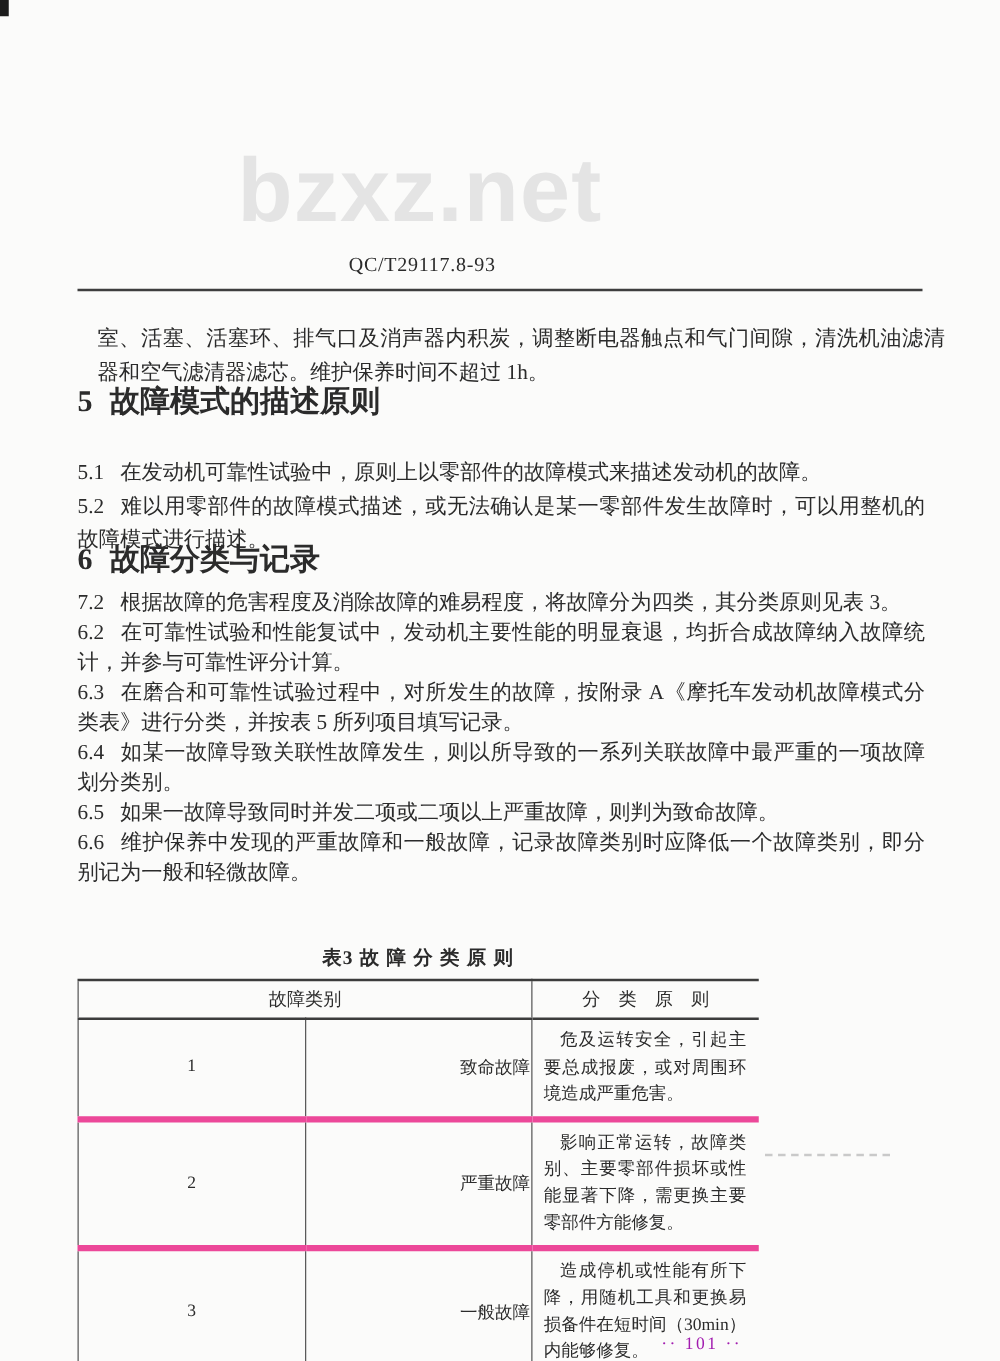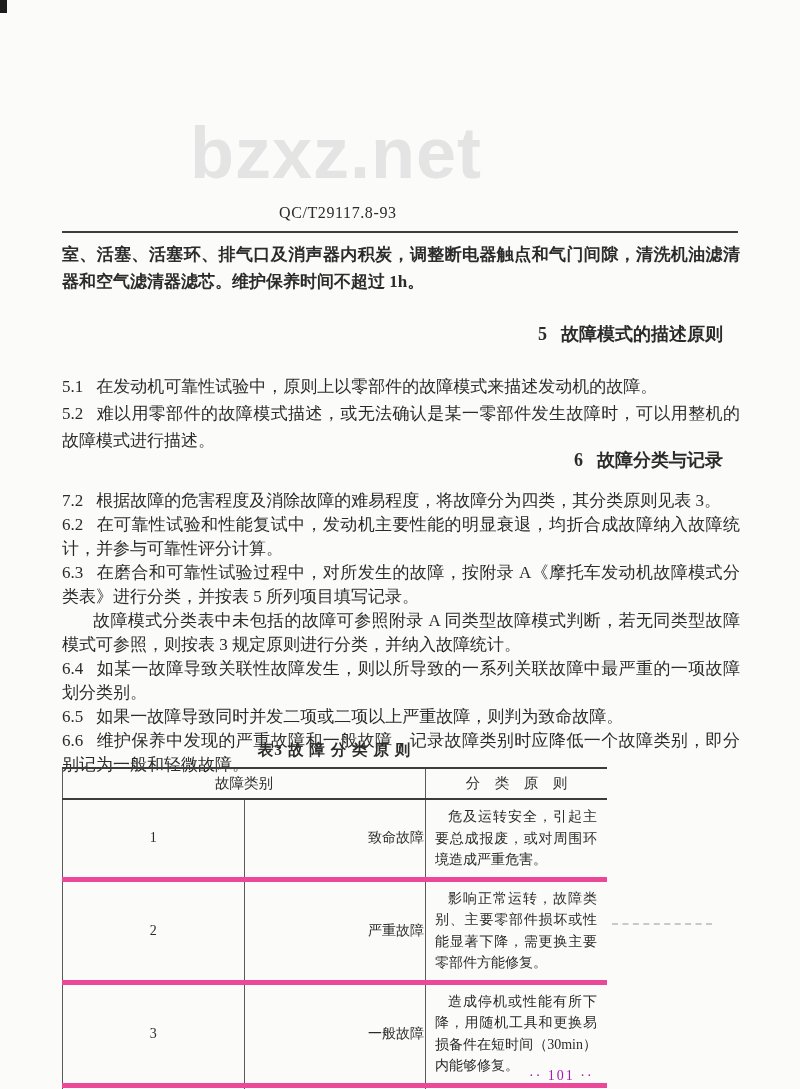--- a/index.html
+++ b/index.html
@@ -13,36 +13,36 @@
   .corner-mark{position:absolute;left:0;top:0;width:7px;height:13px;background:#1c1c1c;}
   .watermark{
     position:absolute;left:190px;top:112px;
     font-family:"Liberation Sans","DejaVu Sans",sans-serif;
     font-weight:bold;font-size:72px;letter-spacing:1px;color:#e4e4e4;
     user-select:none;
   }
   .std-number{position:absolute;left:279px;top:204px;font-size:16px;letter-spacing:.6px;}
   .header-rule{position:absolute;left:62px;top:231px;width:676px;height:2px;background:#3e3e3e;}
   .intro{
-    position:absolute;left:62px;top:241px;width:678px;margin:0;
-    font-size:17px;line-height:27px;text-align:justify;font-weight:bold;
+    position:absolute;left:62px;top:241px;width:678px;margin:16px;
+    font-size:17px;line-height:27px;text-align:justify;
   }
   .section{position:absolute;left:62px;width:678px;}
   .sec5{top:305px;}
   .sec6{top:431px;}
-  .sec-heading{margin:17px;font-size:18px;font-weight:bold;text-align:right;}
+  .sec-heading{margin:0;font-size:24px;font-weight:bold;}
   .sec-heading .hnum{margin-right:14px;}
   .clauses{margin-top:27px;}
   .sec6 .clauses{margin-top:7px;}
   .clause{margin:0;font-size:17px;line-height:27px;text-align:justify;}
   .sec6 .clause{line-height:24px;}
   .cnum{margin-right:13px;}
   .clause.cont{text-indent:31px;}
   .table-section{position:absolute;left:62px;top:740px;width:678px;}
-  .tbl-title{width:545px;margin:0 0 6px 0;text-align:center;font-weight:bold;
+  .tbl-title{width:545px;margin:16px 0 6px 0;text-align:center;font-weight:bold;
     font-size:15.5px;letter-spacing:1px;}
   table.t3{
     width:545px;border-collapse:collapse;table-layout:fixed;font-size:14px;
     border-top:2px solid #3c3c3c;border-bottom:2px solid #4f4f4f;border-left:1.5px solid #5a5a5a;
   }
   table.t3 th{font-weight:normal;font-size:14.5px;height:27px;border-bottom:2px solid #3c3c3c;}
   table.t3 th.h-cat{border-right:1.5px solid #5a5a5a;}
   table.t3 tbody td{border-bottom:5px solid #ec4899;vertical-align:middle;}
   table.t3 tbody tr:last-child td{border-bottom:2px solid #4f4f4f;}
   td.c-no{width:27px;text-align:center;border-right:1.5px solid #5a5a5a;}
@@ -73,21 +73,20 @@
         <p class="clause"><span class="cnum">5.2</span>难以用零部件的故障模式描述，或无法确认是某一零部件发生故障时，可以用整机的故障模式进行描述。</p>
       </div>
     </div>
 
   <div class="section sec6" id="sec6">
       <h3 class="sec-heading"><span class="hnum">6</span><span class="htitle">故障分类与记录</span></h3>
       <div class="clauses">
         <p class="clause"><span class="cnum">7.2</span>根据故障的危害程度及消除故障的难易程度，将故障分为四类，其分类原则见表 3。</p>
         <p class="clause"><span class="cnum">6.2</span>在可靠性试验和性能复试中，发动机主要性能的明显衰退，均折合成故障纳入故障统计，并参与可靠性评分计算。</p>
         <p class="clause"><span class="cnum">6.3</span>在磨合和可靠性试验过程中，对所发生的故障，按附录 A《摩托车发动机故障模式分类表》进行分类，并按表 5 所列项目填写记录。</p>
-        <p class="clause cont">故障模式分类表中未包括的故障可参照附录 A 同类型故障模式判断，若无同类型故障模式可参照，则按表 3 规定原则进行分类，并纳入故障统计。</p>
         <p class="clause"><span class="cnum">6.4</span>如某一故障导致关联性故障发生，则以所导致的一系列关联故障中最严重的一项故障划分类别。</p>
         <p class="clause"><span class="cnum">6.5</span>如果一故障导致同时并发二项或二项以上严重故障，则判为致命故障。</p>
         <p class="clause"><span class="cnum">6.6</span>维护保养中发现的严重故障和一般故障，记录故障类别时应降低一个故障类别，即分别记为一般和轻微故障。</p>
       </div>
     </div>
 
   <div class="table-section">
     <p class="tbl-title">表3  故 障 分 类 原 则</p>
     <table class="t3">
       <thead>

